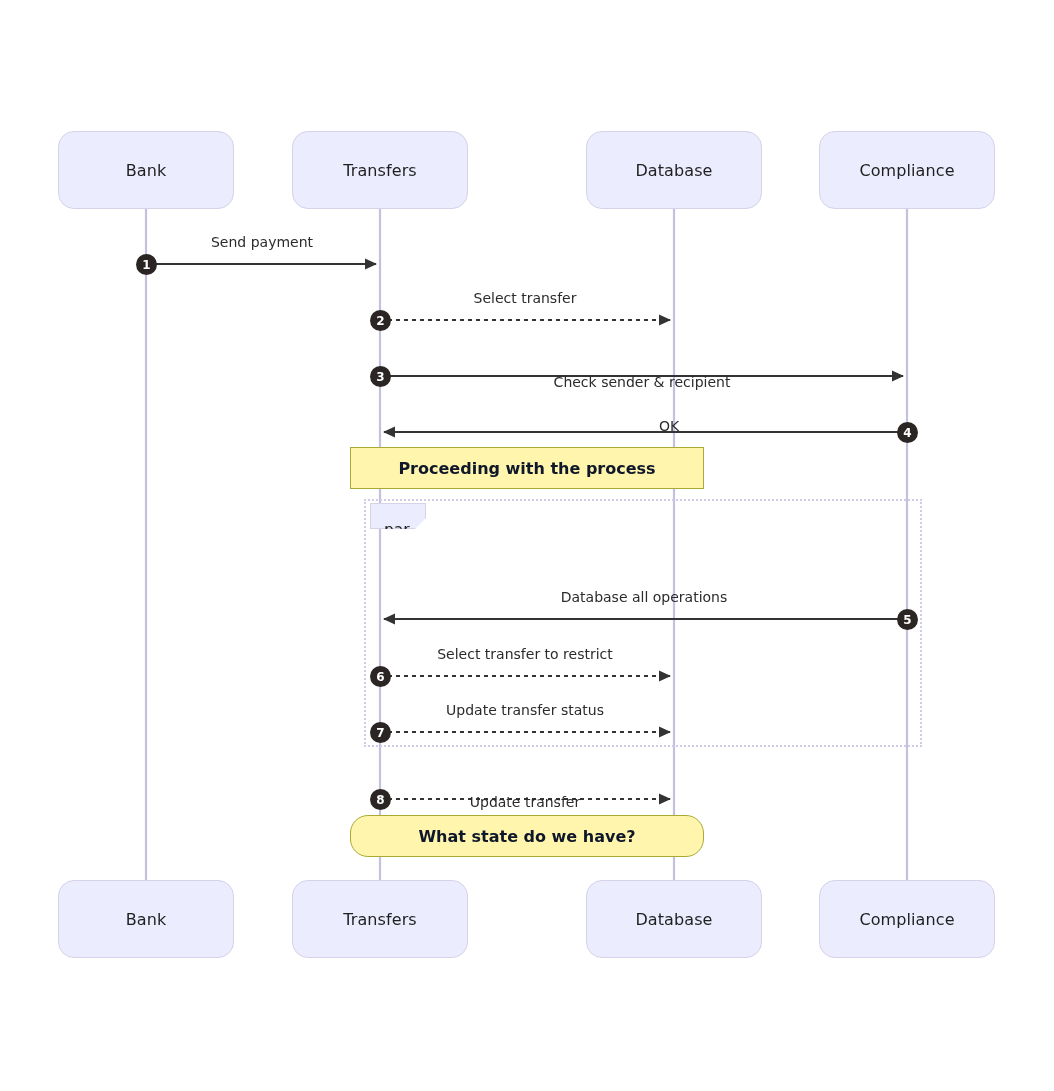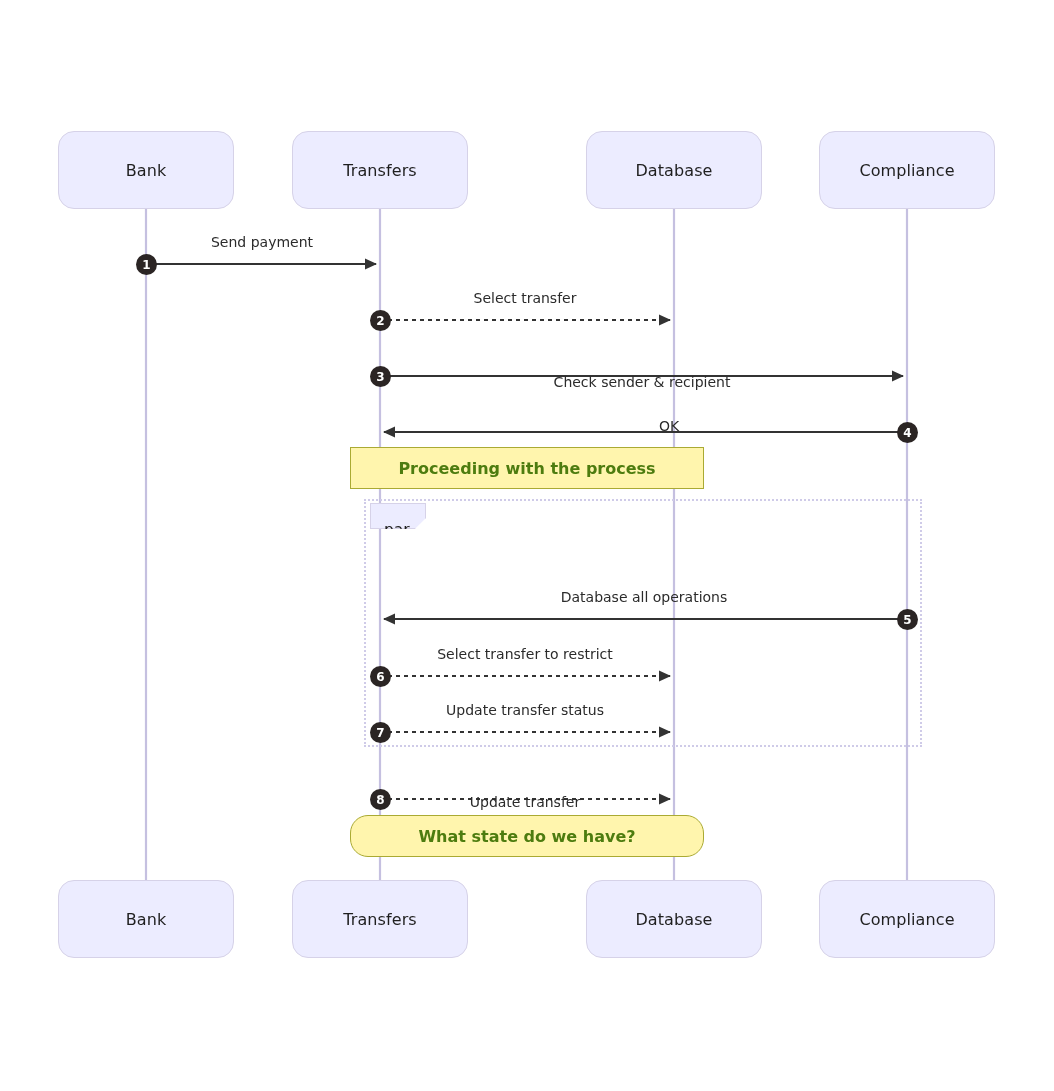--- a/index.html
+++ b/index.html
@@ -76,21 +76,21 @@
     position: absolute;
     background: #FFF5AD;
     border: 1.5px solid #AAAA33;
     box-sizing: border-box;
     display: flex;
     align-items: center;
     justify-content: center;
   }
   .note-text {
     font-size: 16px;
-    color: #4d7c0f;
+    color: #0f172a;
     font-weight: bold;
     font-family: "DejaVu Sans", "Liberation Sans", sans-serif;
     white-space: nowrap;
   }
   
   .frag-box {
     position: absolute;
     border: 2px dotted #CFCBE8;
     box-sizing: border-box;
     background: transparent;

